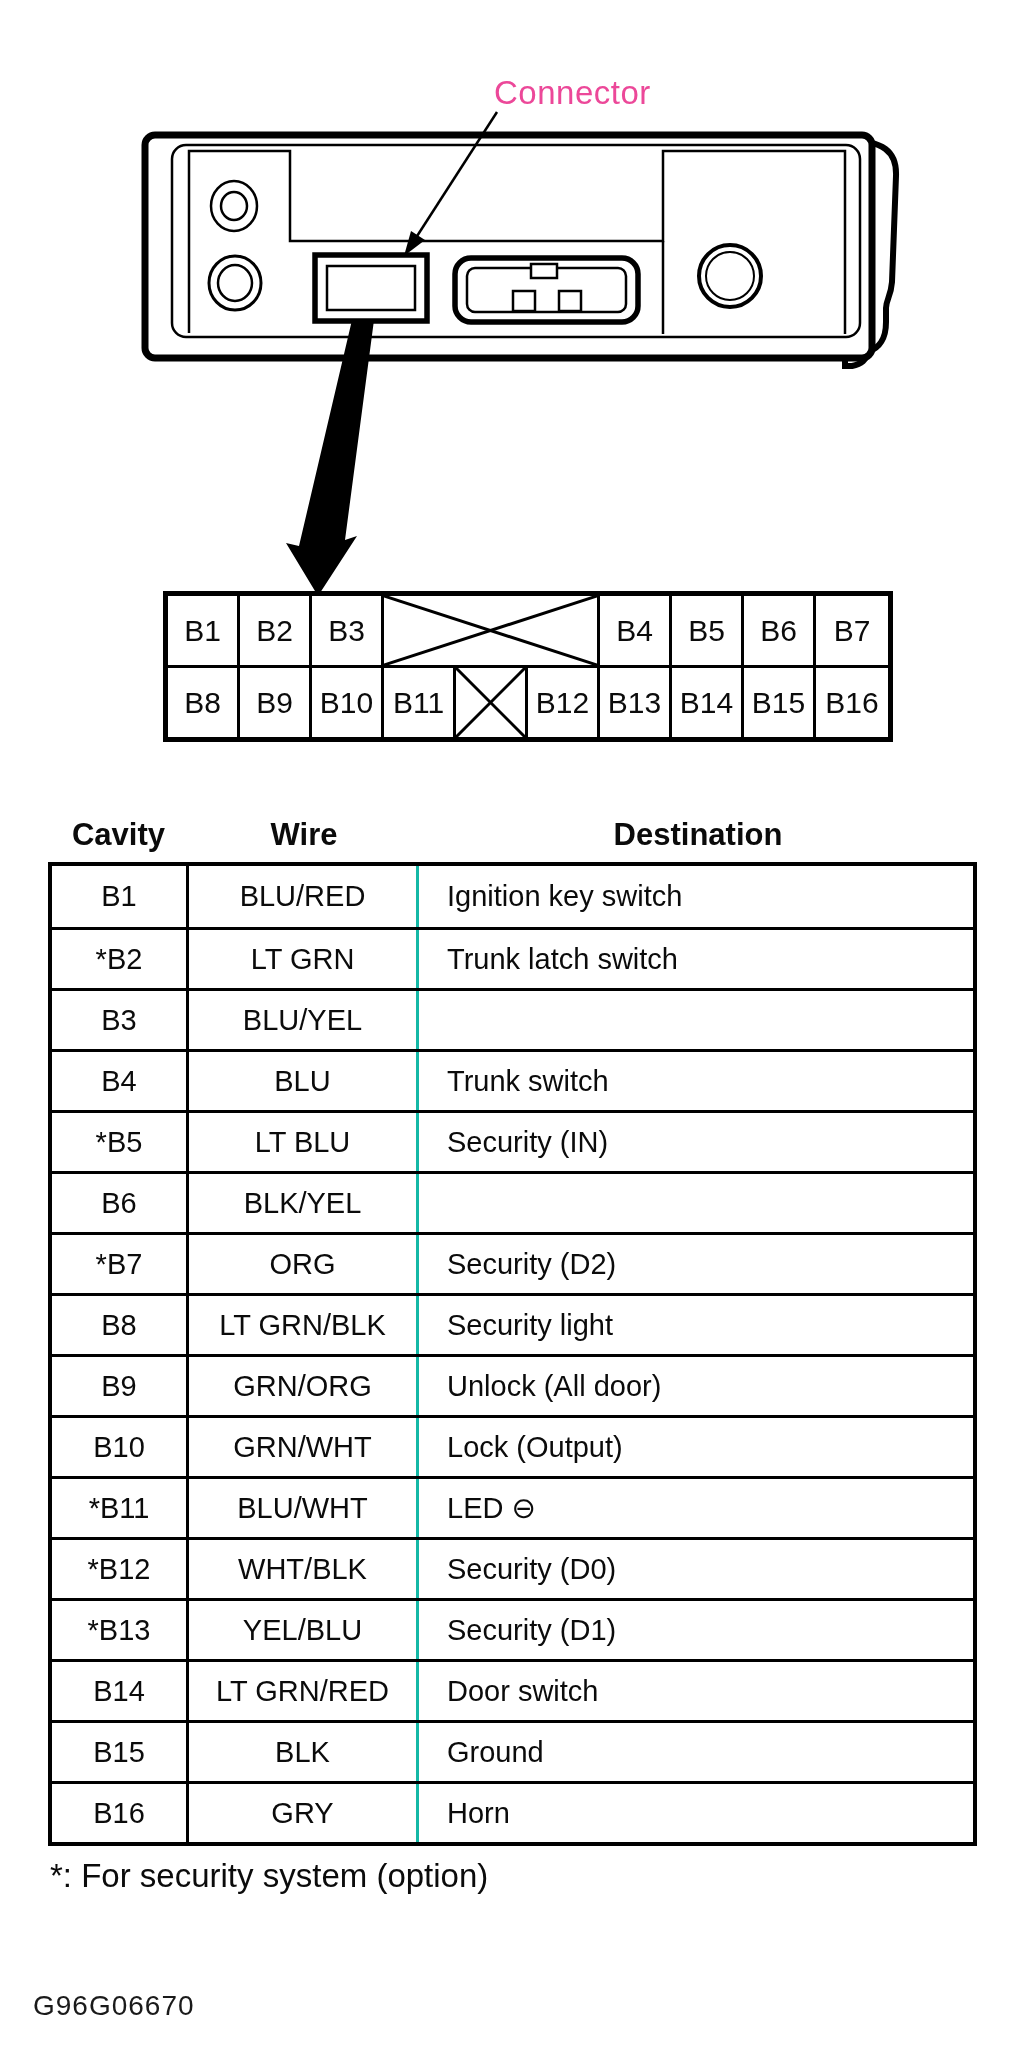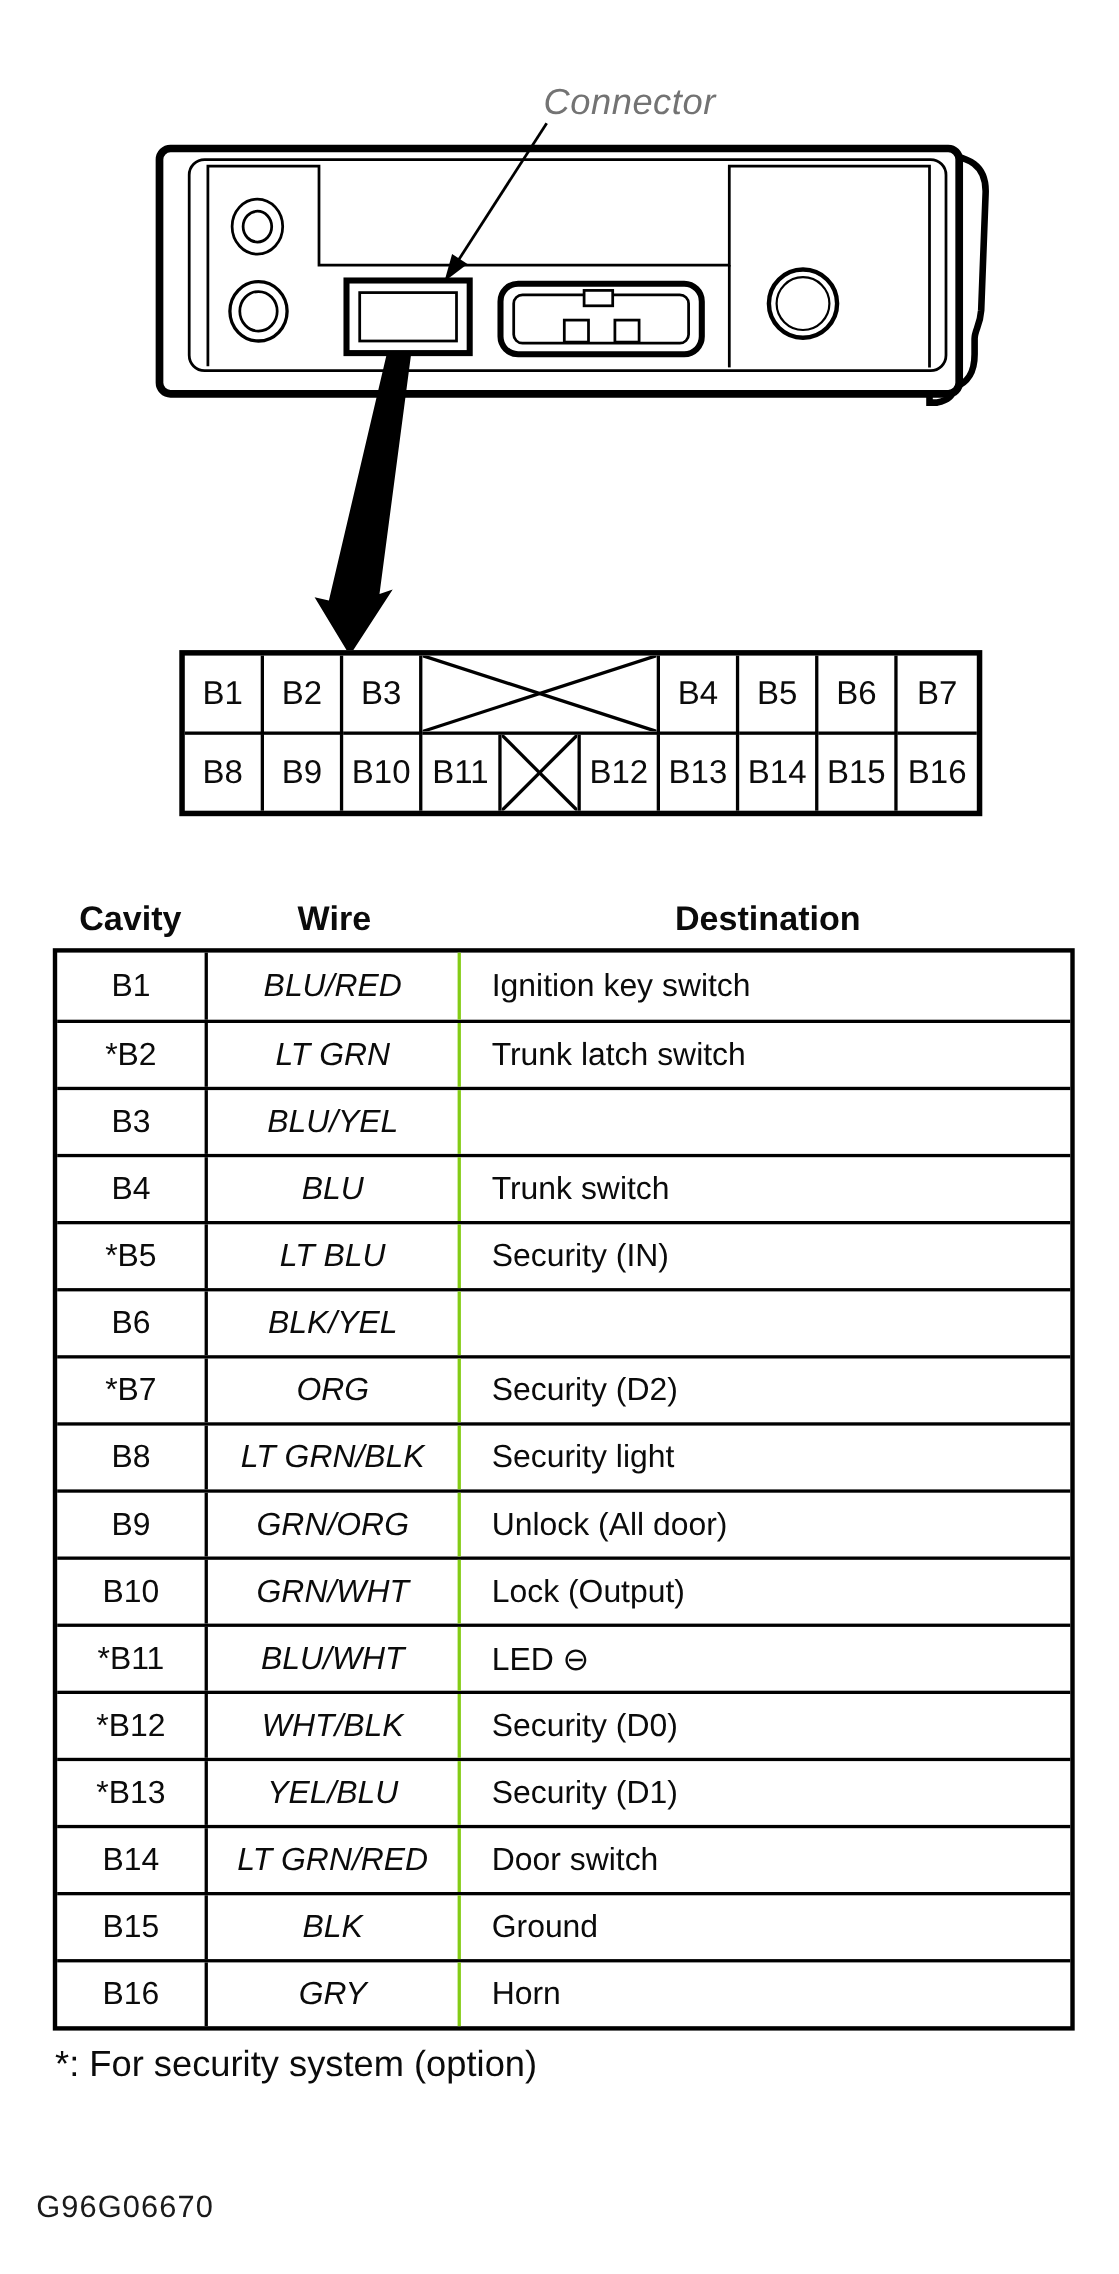--- a/index.html
+++ b/index.html
@@ -6,21 +6,21 @@
   body{
     width:1017px;height:2067px;position:relative;background:#ffffff;
     font-family:"Liberation Sans","DejaVu Sans",sans-serif;color:#0b0b0b;
     overflow:hidden;
   }
 
   
   #lineart{position:absolute;left:0;top:0;}
 
   .connector-label{
-    position:absolute;left:494px;top:74px;font-size:33px;letter-spacing:0.5px;color:#737373;font-style:italic;
+    position:absolute;left:494px;top:74px;font-size:33px;letter-spacing:0.5px;color:#ec4899;
   }
 
   
   .pingrid{
     position:absolute;left:163px;top:591px;width:730px;height:151px;
     border:5px solid #000;box-sizing:border-box;background:#fff;
     display:grid;grid-template-columns:repeat(10,72px);grid-template-rows:72px 69px;
   }
   .pcell{
     position:relative;box-sizing:border-box;border-right:3px solid #000;
@@ -50,21 +50,21 @@
   .trow{
     display:grid;grid-template-columns:137px 230px 1fr;
     height:61px;box-sizing:border-box;border-top:3px solid #000;
   }
   .trow:first-child{border-top:none;}
   .trow>div{
     display:flex;align-items:center;box-sizing:border-box;
     font-size:29px;color:#0b0b0b;white-space:nowrap;overflow:hidden;
   }
   .c-cavity{justify-content:center;border-right:3px solid #000;}
-  .c-wire{justify-content:center;border-right:3px solid #84cc16;font-style:italic;}
+  .c-wire{justify-content:center;border-right:3px solid #14b8a6;}
   .c-dest{justify-content:flex-start;padding-left:28px;text-align:center;}
 
   .footnote{
     position:absolute;left:50px;top:1857px;font-size:33px;color:#0b0b0b;
   }
   .doccode{
     position:absolute;left:33px;top:1990px;font-size:28px;color:#1a1a1a;letter-spacing:1px;
   }
 </style>
 </head>

